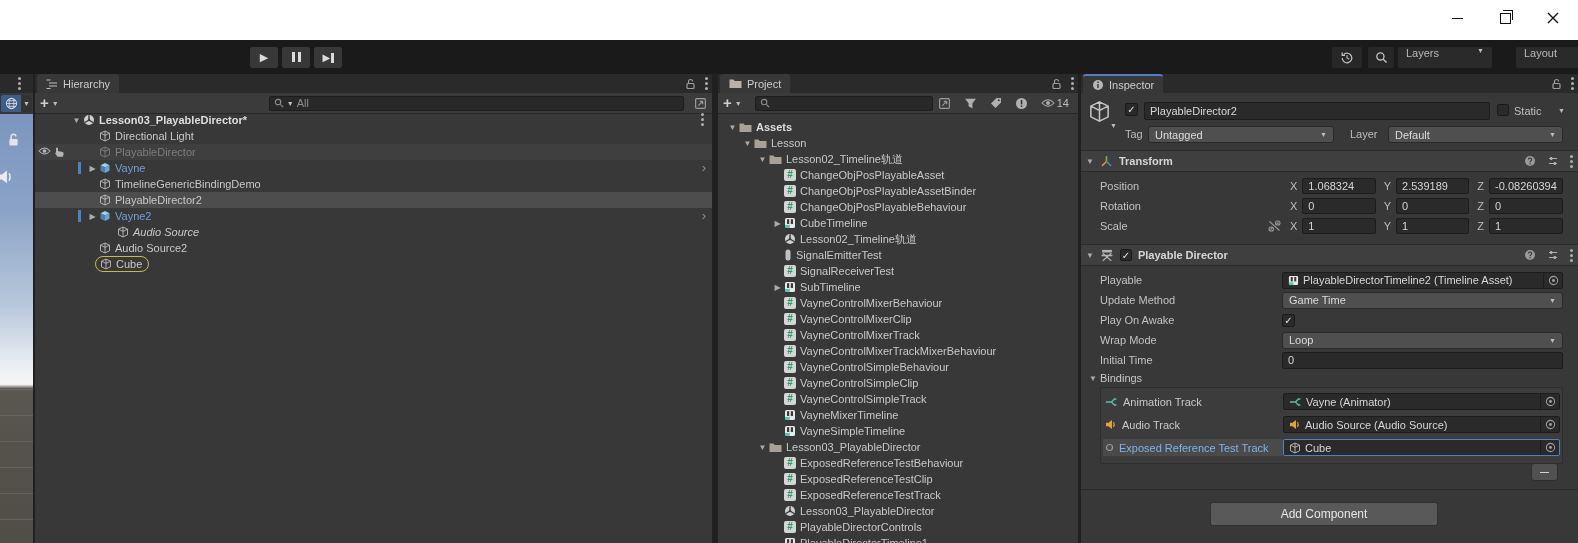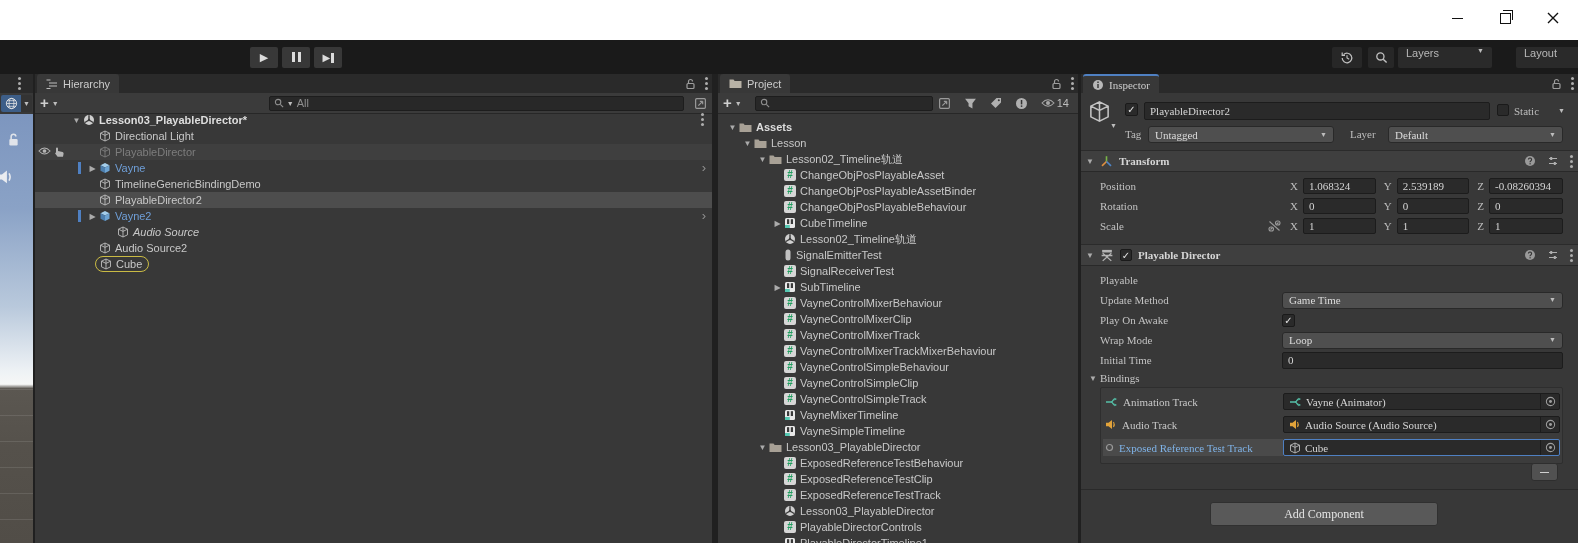--- a/index.html
+++ b/index.html
@@ -619,21 +619,21 @@
             <rect x="3" y="2.2" width="2.2" height="4.8" fill="#3a3a3a"></rect>
             <rect x="6.8" y="2.2" width="2.2" height="4.8" fill="#3a3a3a"></rect>
             <rect x="1" y="8" width="4.8" height="3" fill="#56c8b2"></rect>
           </svg>
         </span>
         <span class="lbl ">PlayableDirectorTimeline1</span>
       </div>
     </div>
 </div>
 
-<div class="panel" id="inspector" style="left:1081px;width:497px;font-family:Liberation Serif, serif;">
+<div class="panel" id="inspector" style="left:1081px;width:497px;">
   <div class="tabbar">
     <div class="tab active-blue">
       <svg width="12" height="12" viewBox="0 0 12 12">
         <circle cx="6" cy="6" r="5" fill="#b8b8b8"></circle>
           <rect x="5.3" y="5" width="1.4" height="4" fill="#333"></rect>
           <rect x="5.3" y="2.5" width="1.4" height="1.5" fill="#333"></rect>
       </svg>
       <span>Inspector</span>
     </div>
     <div class="tabbar-right">
@@ -776,20 +776,39 @@
             <rect x="3.2" y="2" width="2" height="3" fill="#b0b0b0"></rect>
             <rect x="6.8" y="7" width="2" height="3" fill="#b0b0b0"></rect>
           </svg>
         </span>
       <span class="kebab"></span>
     </span>
   </div>
 
   <div class="insp-row" style="top:197px;">
     <span class="insp-lbl">Playable</span>
+    <div class="objfield" style="flex:1;">
+      <span class="body">
+        <span class="ico">
+            <svg width="11" height="11" viewBox="0 0 12 12">
+              <rect x="1" y="1" width="10" height="10" rx="1.5" fill="#e8e8e8"></rect>
+              <rect x="3" y="2.2" width="2.2" height="4.8" fill="#3a3a3a"></rect>
+              <rect x="6.8" y="2.2" width="2.2" height="4.8" fill="#3a3a3a"></rect>
+              <rect x="1" y="8" width="4.8" height="3" fill="#56c8b2"></rect>
+            </svg>
+          </span>
+        <span>PlayableDirectorTimeline2 (Timeline Asset)</span>
+      </span>
+      <span class="picker">
+          <svg width="11" height="11" viewBox="0 0 12 12">
+            <circle cx="6" cy="6" r="4.5" fill="none" stroke="#9f9f9f" stroke-width="1.1"></circle>
+            <circle cx="6" cy="6" r="1.6" fill="#9f9f9f"></circle>
+          </svg>
+        </span>
+    </div>
   </div>
 
   <div class="insp-row" style="top:217px;">
     <span class="insp-lbl">Update Method</span>
     <div class="ddl" style="flex:1;">
       <span>Game Time</span>
       <span class="caret">▼</span>
     </div>
   </div>
 

